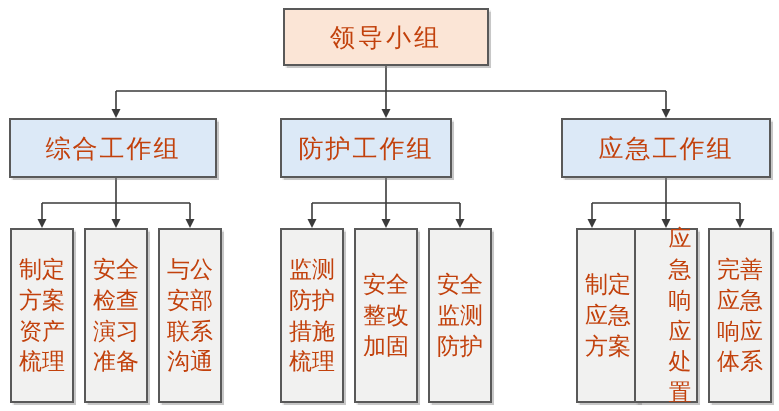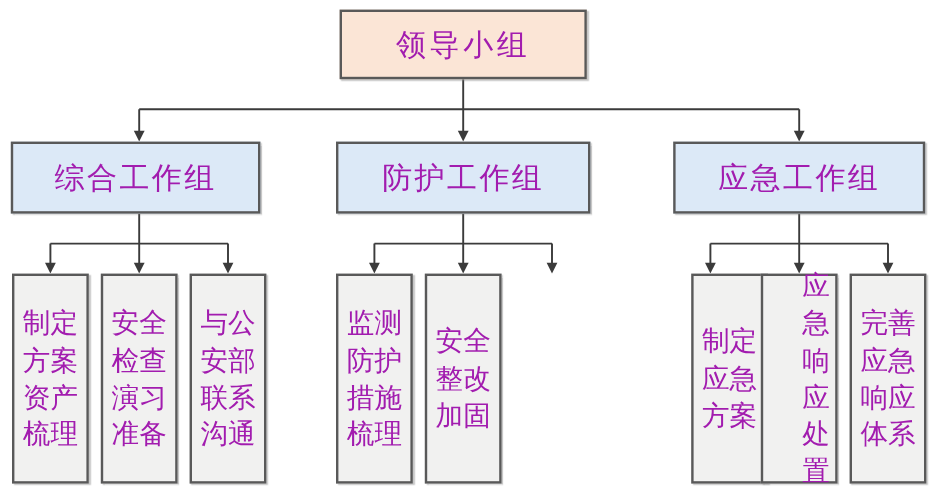--- a/index.html
+++ b/index.html
@@ -6,21 +6,21 @@
     margin: 0;
     padding: 0;
     background: #ffffff;
   }
   .canvas {
     position: relative;
     width: 779px;
     height: 411px;
     background: #ffffff;
     font-family: "Liberation Sans", "DejaVu Sans", sans-serif;
-    color: #a21caf;
+    color: #c2410c;
     overflow: hidden;
   }
   .connectors {
     position: absolute;
     left: 0;
     top: 0;
     width: 779px;
     height: 411px;
     pointer-events: none;
   }
@@ -49,21 +49,21 @@
     font-size: 25px;
     letter-spacing: 3px;
   }
   .group-box {
     top: 118px; height: 60px;
     background: var(--group-fill, #DCE9F7);
     font-size: 25px;
     letter-spacing: 2px;
   }
   .group-0 { left: 9px;   width: 208px; }
-  .group-1 { left: 280px; width: 212px; }
+  .group-1 { left: 280px; width: 172px; }
   .group-2 { left: 561px; width: 210px; }
   .child-box {
     top: 228px; width: 64px; height: 175px;
     background: var(--child-fill, #F1F1F0);
     font-size: 23px;
     line-height: 1.34;
     font-weight: 500;
   }
   .child-box span {
     display: block;
@@ -126,20 +126,23 @@
   <div class="box child-box c-0-2">
     <span>与公安部联系沟通</span>
   </div>
 
   <div class="box child-box c-1-0">
     <span>监测防护措施梳理</span>
   </div>
   <div class="box child-box c-1-1">
     <span>安全整改加固</span>
   </div>
+  <div class="box child-box c-1-2">
+    <span>安全监测防护</span>
+  </div>
 
   <div class="box child-box c-2-0">
     <span>制定应急方案</span>
   </div>
   <div class="box child-box c-2-1">
     <span>应急响应处置</span>
   </div>
   <div class="box child-box c-2-2">
     <span>完善应急响应体系</span>
   </div>

